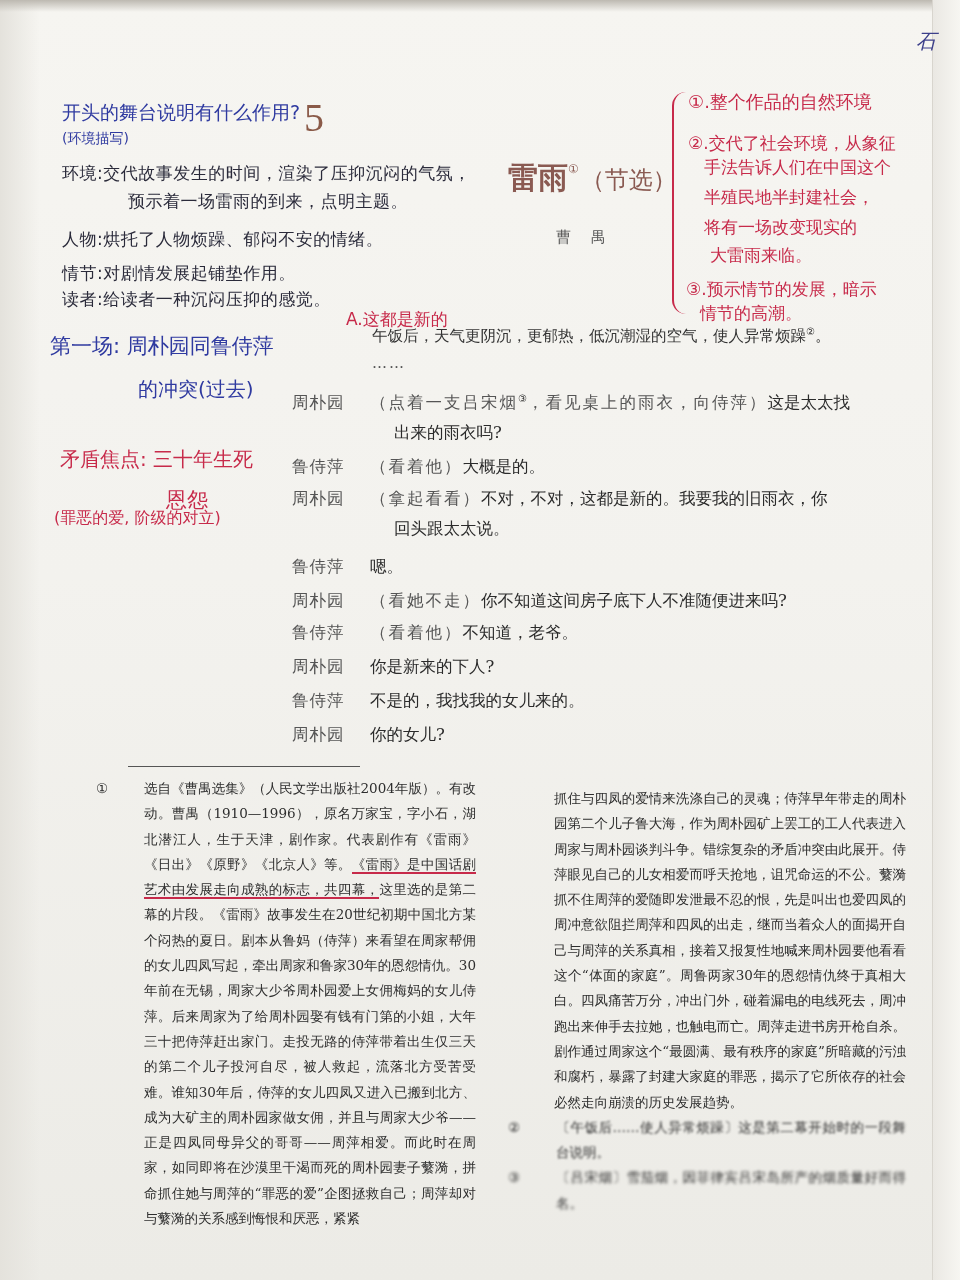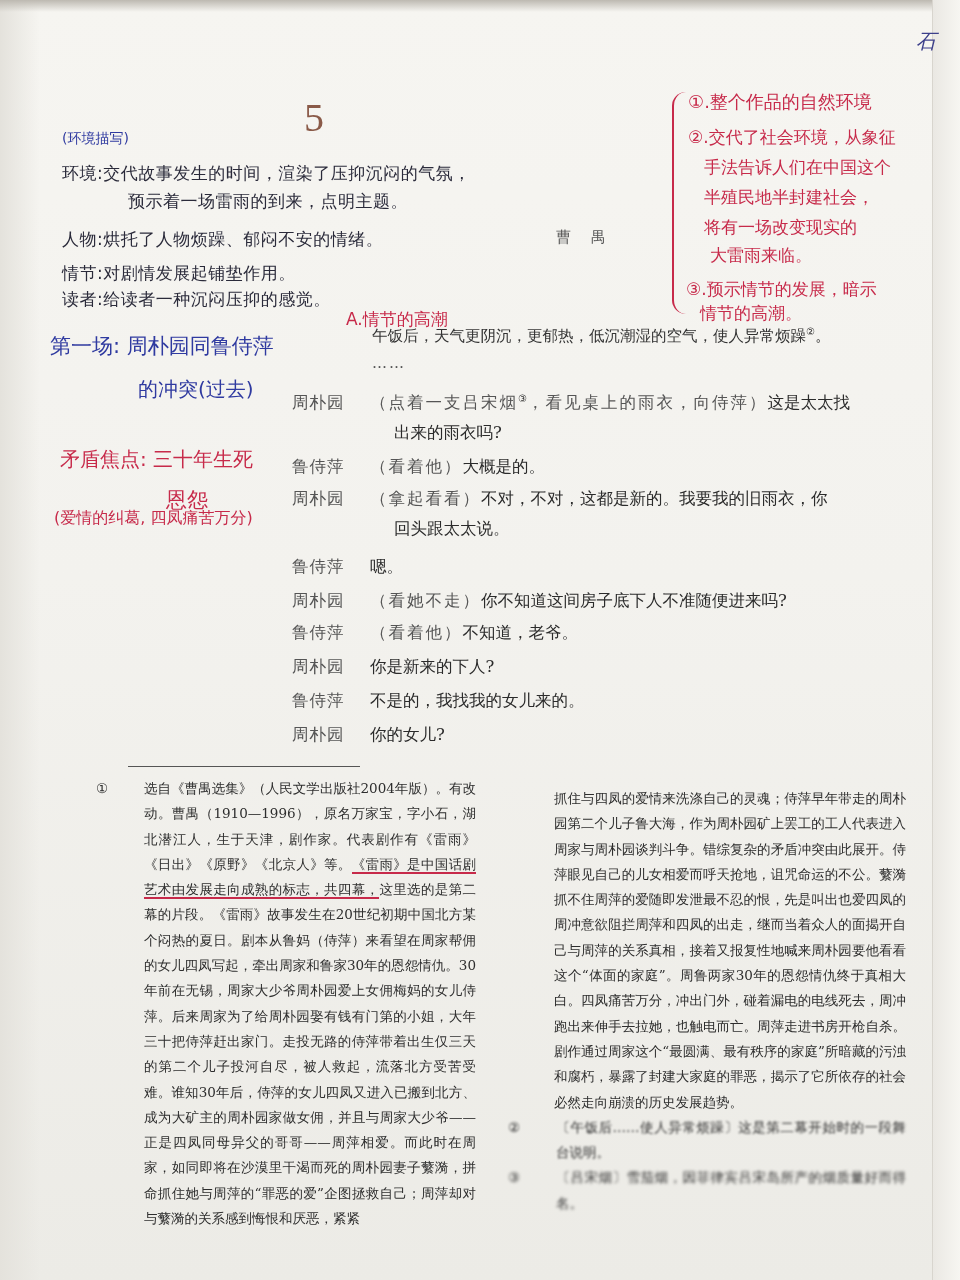--- a/index.html
+++ b/index.html
@@ -85,20 +85,21 @@
   .blur3 { filter: blur(1.4px); }
 </style>
 </head>
 <body>
 
 <div class="page">
   <div class="top-shadow"></div>
   <div class="right-edge"></div>
   <div class="corner-note">石</div>
 
+  <div class="hw blue hw-q">开头的舞台说明有什么作用?</div>
   <div class="page-num">5</div>
   <div class="hw blue hw-q2">(环境描写)</div>
 
   <div class="hw dark hw-line" style="left:62px;top:162px;">
     <span>环境:</span><span>交代故事发生的时间，渲染了压抑沉闷的气氛，</span>
   </div>
   <div class="hw dark hw-line" style="left:128px;top:190px;">预示着一场雷雨的到来，点明主题。</div>
   <div class="hw dark hw-line" style="left:62px;top:228px;">
     <span>人物:</span><span>烘托了人物烦躁、郁闷不安的情绪。</span>
   </div>
@@ -106,35 +107,38 @@
     <span>情节:</span><span>对剧情发展起铺垫作用。</span>
   </div>
   <div class="hw dark hw-line" style="left:62px;top:288px;">
     <span>读者:</span><span>给读者一种沉闷压抑的感觉。</span>
   </div>
 
   <div class="hw blue" style="left:50px;top:332px;font-size:21px;">第一场: 周朴园同鲁侍萍</div>
   <div class="hw blue" style="left:138px;top:376px;font-size:20px;">的冲突(过去)</div>
   <div class="hw red" style="left:60px;top:446px;font-size:20px;">矛盾焦点: 三十年生死</div>
   <div class="hw red" style="left:166px;top:486px;font-size:21px;">恩怨</div>
-  <div class="hw red" style="left:54px;top:508px;font-size:16px;">(爱情的纠葛, 四凤痛苦万分)</div>
+  <div class="hw red" style="left:54px;top:508px;font-size:16px;">(罪恶的爱, 阶级的对立)</div>
 
+  <div class="title">
+    <span>雷雨</span><sup>①</sup><span class="sub">（节选）</span>
+  </div>
   <div class="author">曹禺</div>
 
   <div class="brace"></div>
   <div class="rnote" style="left:688px;top:90px;font-size:18px;">①.整个作品的自然环境</div>
-  <div class="rnote" style="left:688px;top:126px;">②.交代了社会环境，从象征</div>
+  <div class="rnote" style="left:688px;top:132px;">②.交代了社会环境，从象征</div>
   <div class="rnote" style="left:704px;top:156px;">手法告诉人们在中国这个</div>
   <div class="rnote" style="left:704px;top:186px;">半殖民地半封建社会，</div>
   <div class="rnote" style="left:704px;top:216px;">将有一场改变现实的</div>
   <div class="rnote" style="left:710px;top:244px;">大雷雨来临。</div>
   <div class="rnote" style="left:686px;top:278px;">③.预示情节的发展，暗示</div>
   <div class="rnote" style="left:700px;top:302px;">情节的高潮。</div>
 
-  <div class="rnote" style="left:346px;top:308px;font-size:17px;">A.情节的高潮</div>
+  <div class="rnote" style="left:346px;top:308px;font-size:17px;">A.这都是新的</div>
 
   <div class="stage">
     <span>午饭后，天气更阴沉，更郁热，低沉潮湿的空气，使人异常烦躁</span><sup style="font-size:10px;">②</sup><span>。</span>
   </div>
   <div class="ellipsis">……</div>
 
   <div class="dlg" style="top:392px;">
     <span class="who">周朴园</span><span class="line"><span class="dir">（点着一支吕宋烟</span><sup style="font-size:10px;">③</sup><span class="dir">，看见桌上的雨衣，向侍萍）</span><span>这是太太找</span></span>
     <span class="cont">出来的雨衣吗?</span>
   </div>

